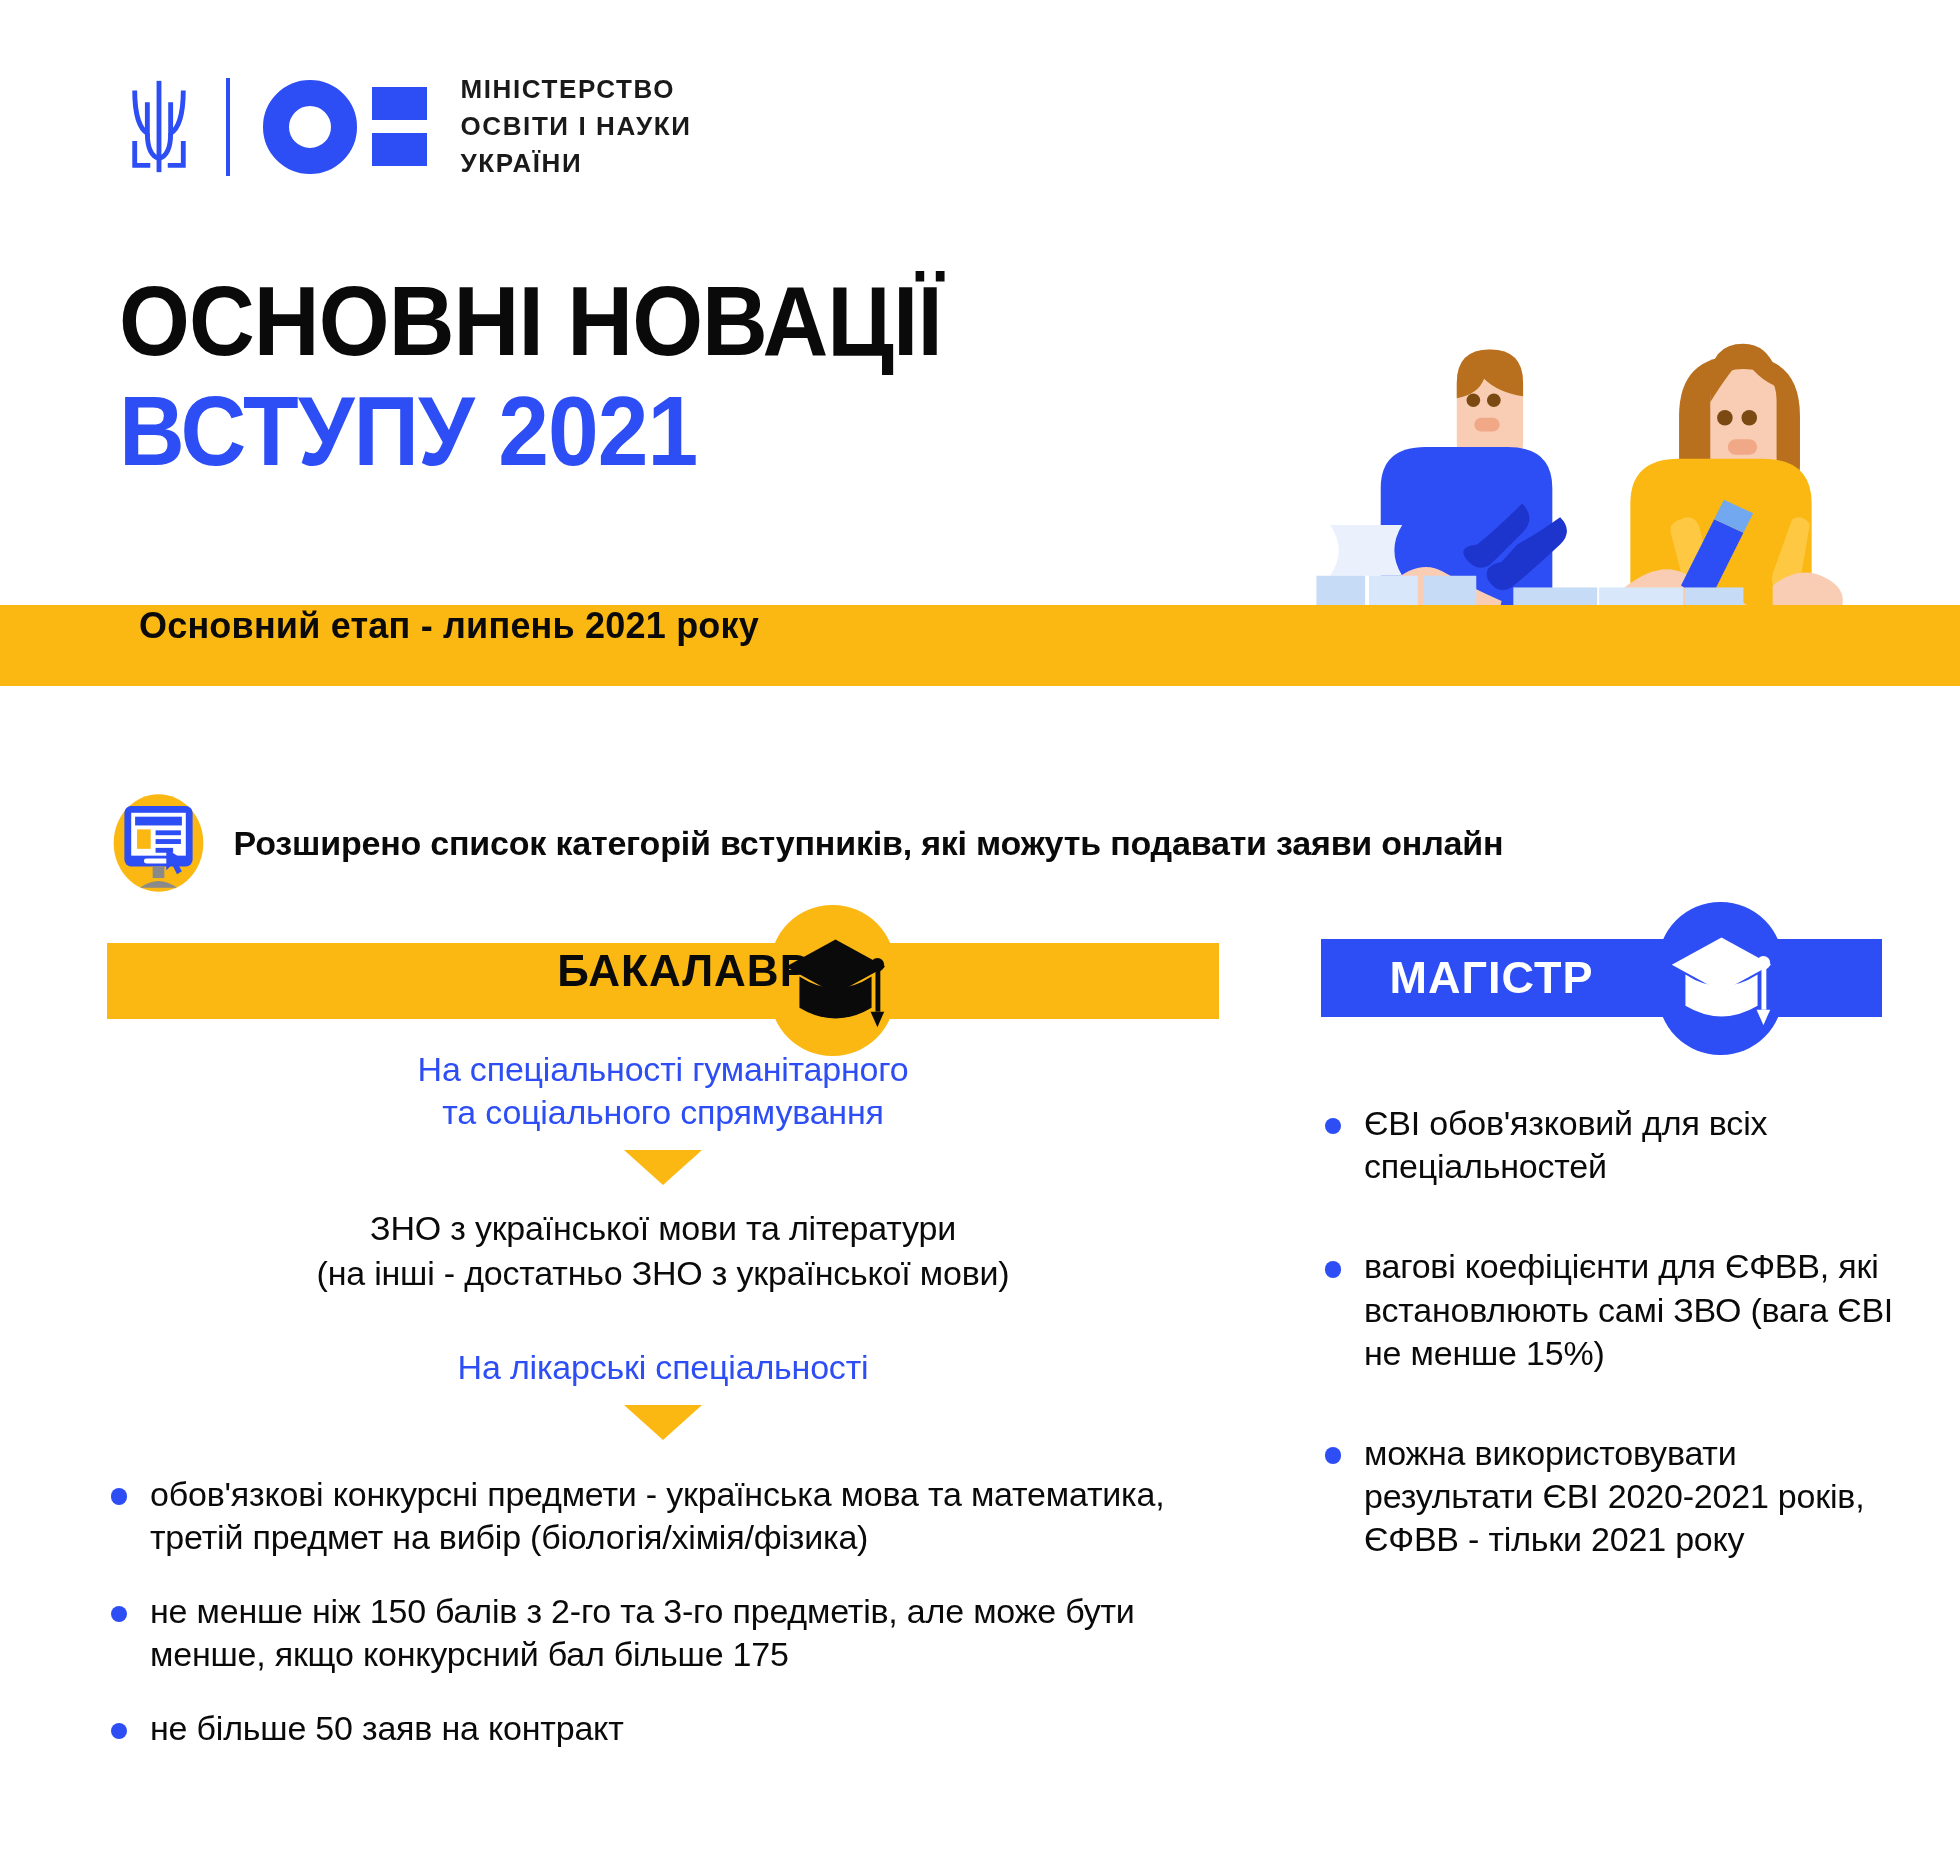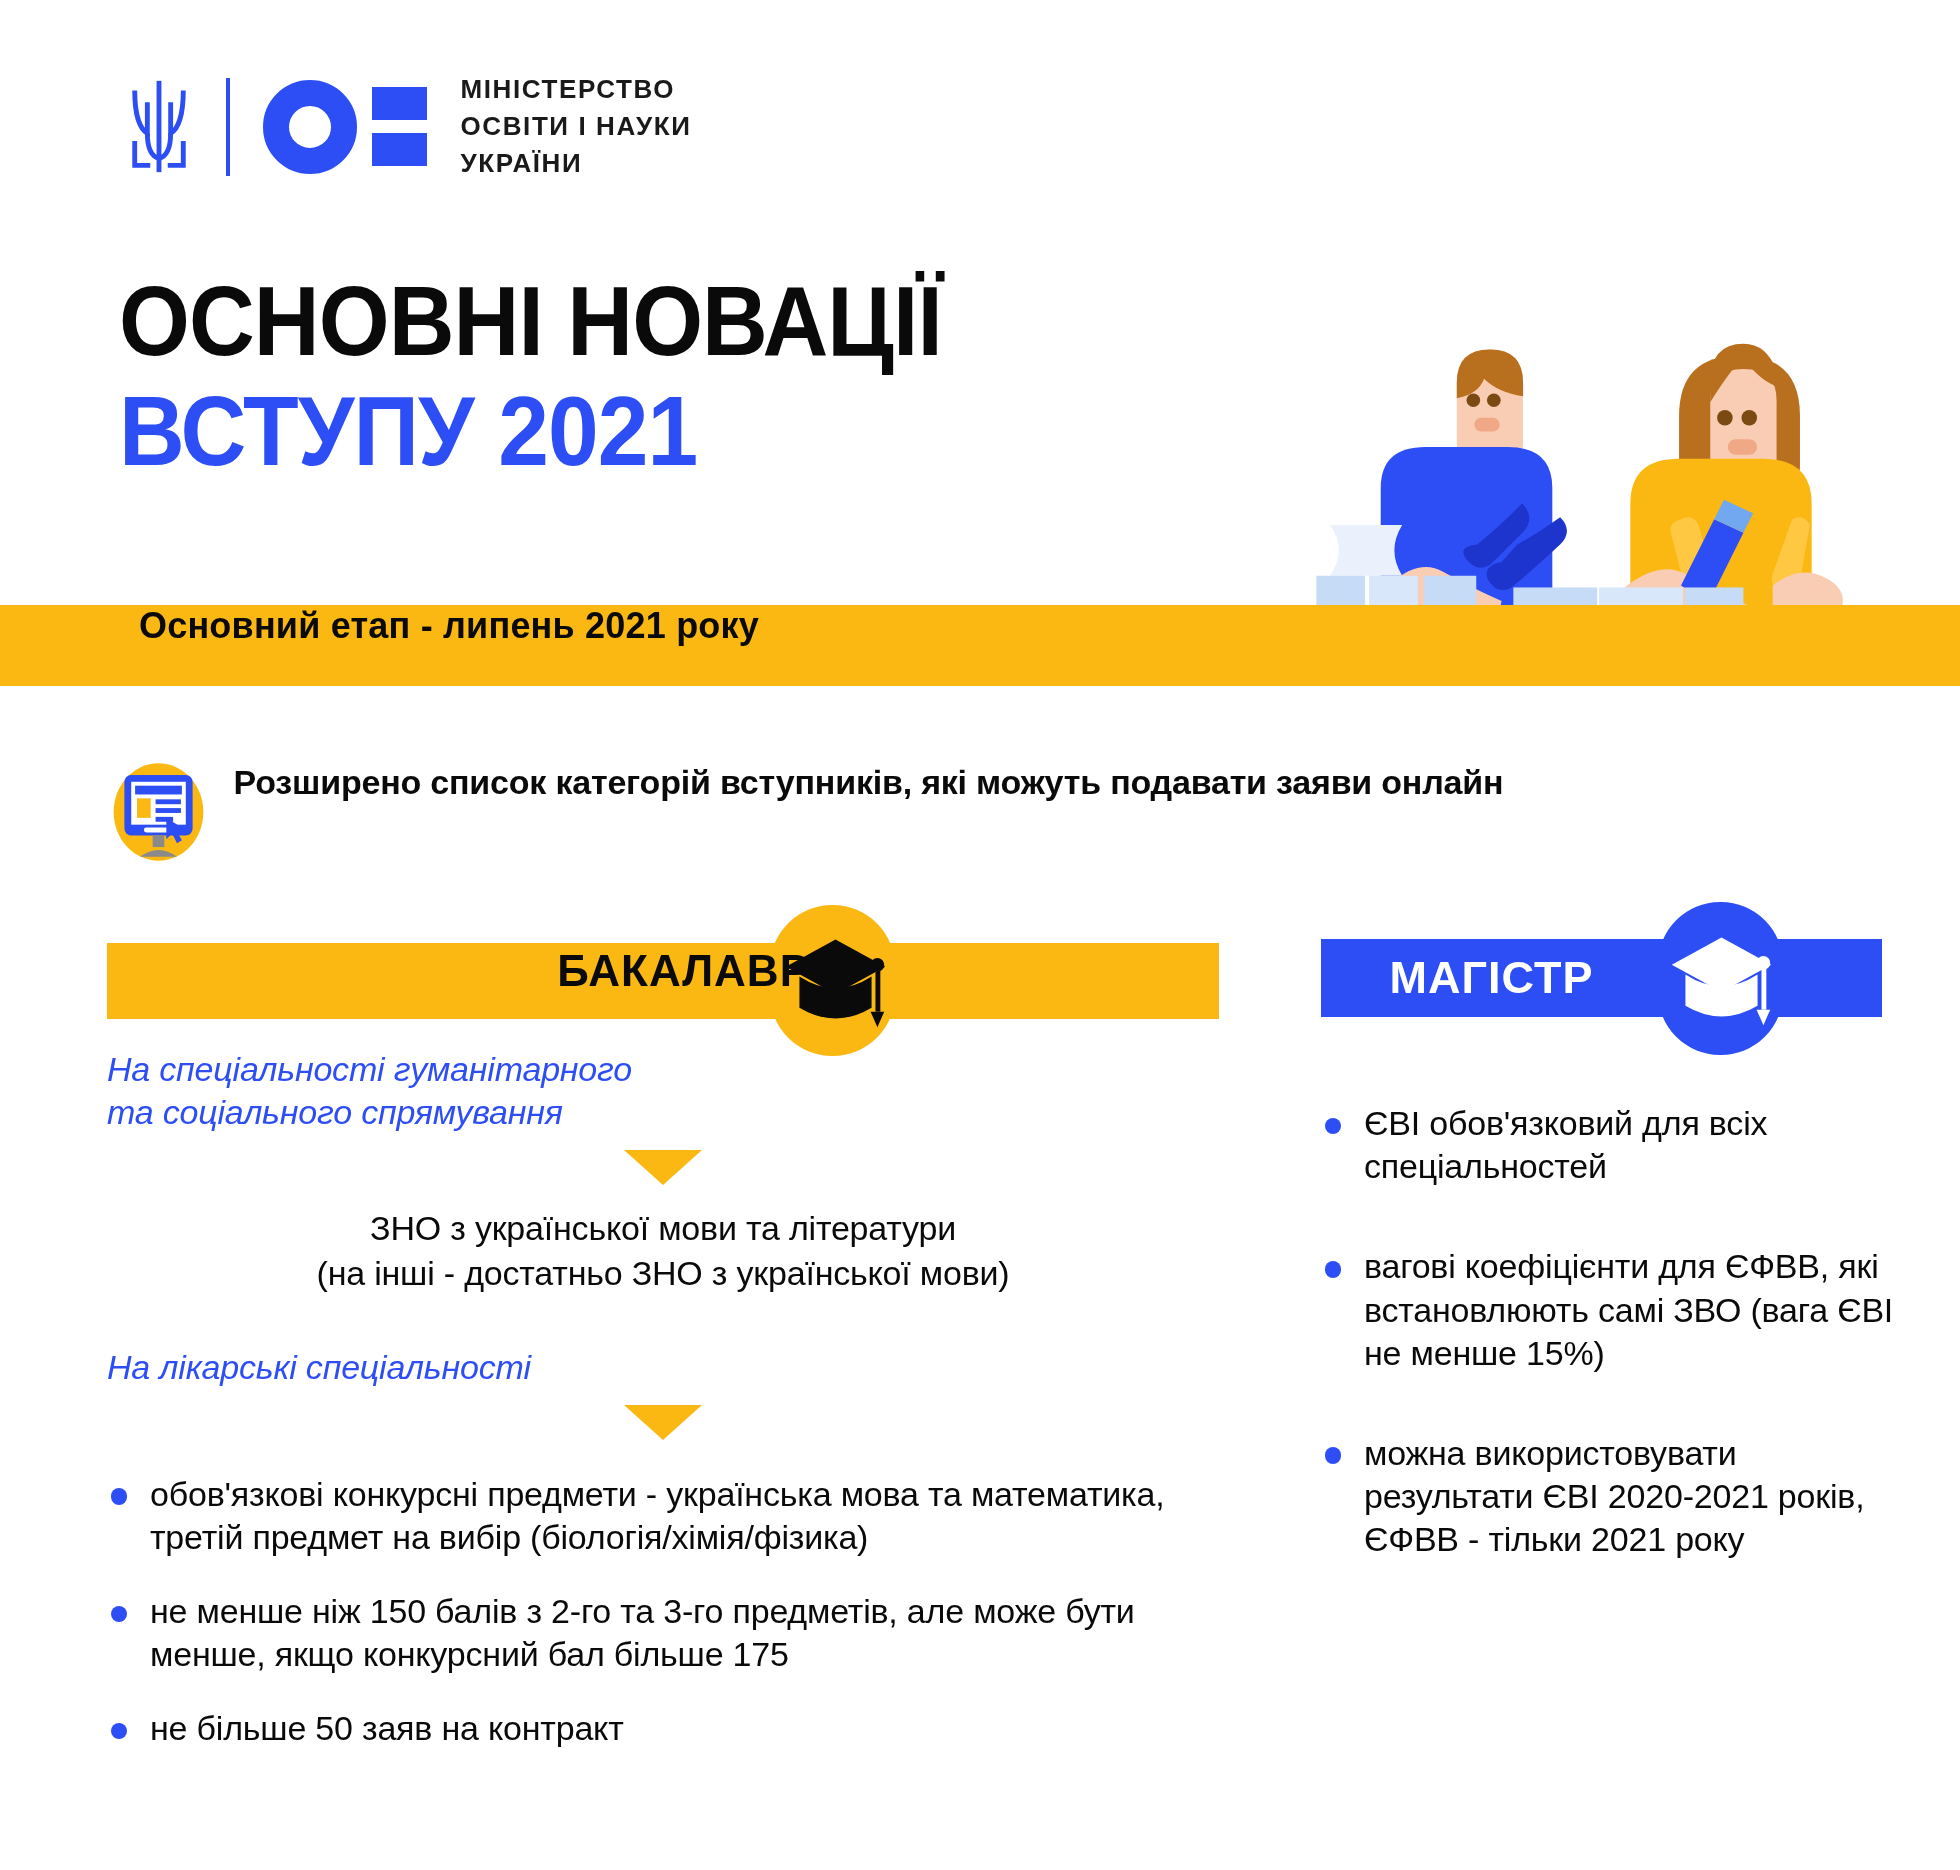--- a/index.html
+++ b/index.html
@@ -125,23 +125,23 @@
     font-size: 36px;
     font-weight: bold;
     color: #0a0a0a;
     letter-spacing: 0.2px;
   }
 
   
   .online-row {
     position: absolute;
     left: 101px;
-    top: 763px;
-    display: flex;
-    align-items: flex-start;
+    top: 794px;
+    display: flex;
+    align-items: center;
     width: 1785px;
   }
   .online-icon {
     width: 115px;
     height: 98px;
     flex: 0 0 auto;
   }
   .online-text {
     margin-left: 17.6px;
     font-size: 34px;
@@ -243,23 +243,22 @@
   .bachelor-col {
     position: absolute;
     left: 107px;
     top: 1048px;
     width: 1112px;
   }
   .blue-head {
     color: #2d4df5;
     font-size: 34px;
     line-height: 1.27;
-    text-align: left;
+    text-align: center;
     letter-spacing: -0.2px;
-    font-style: italic;
   }
   .arrow-down {
     width: 0;
     height: 0;
     border-left: 39px solid transparent;
     border-right: 39px solid transparent;
     border-top: 35px solid #fbb813;
     margin: 15.6px auto 0 auto;
   }
   .black-note {

